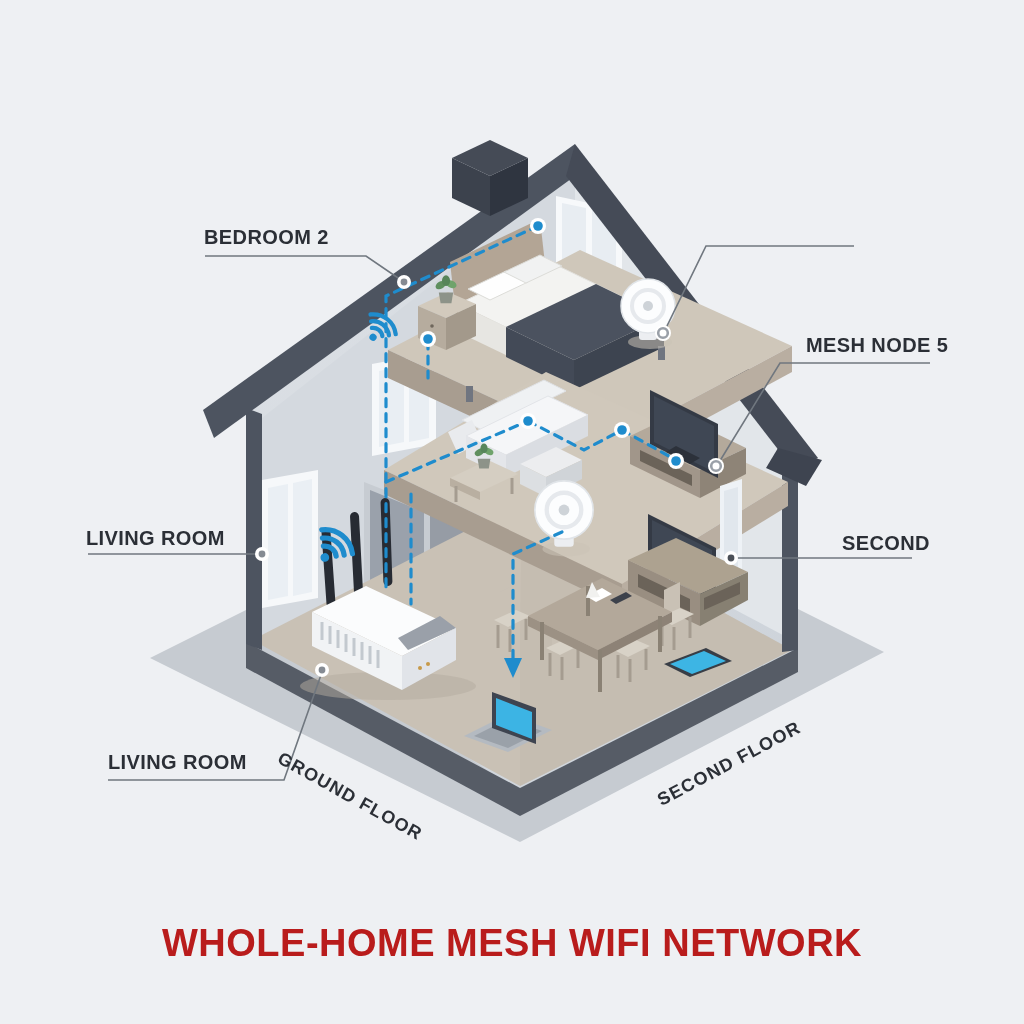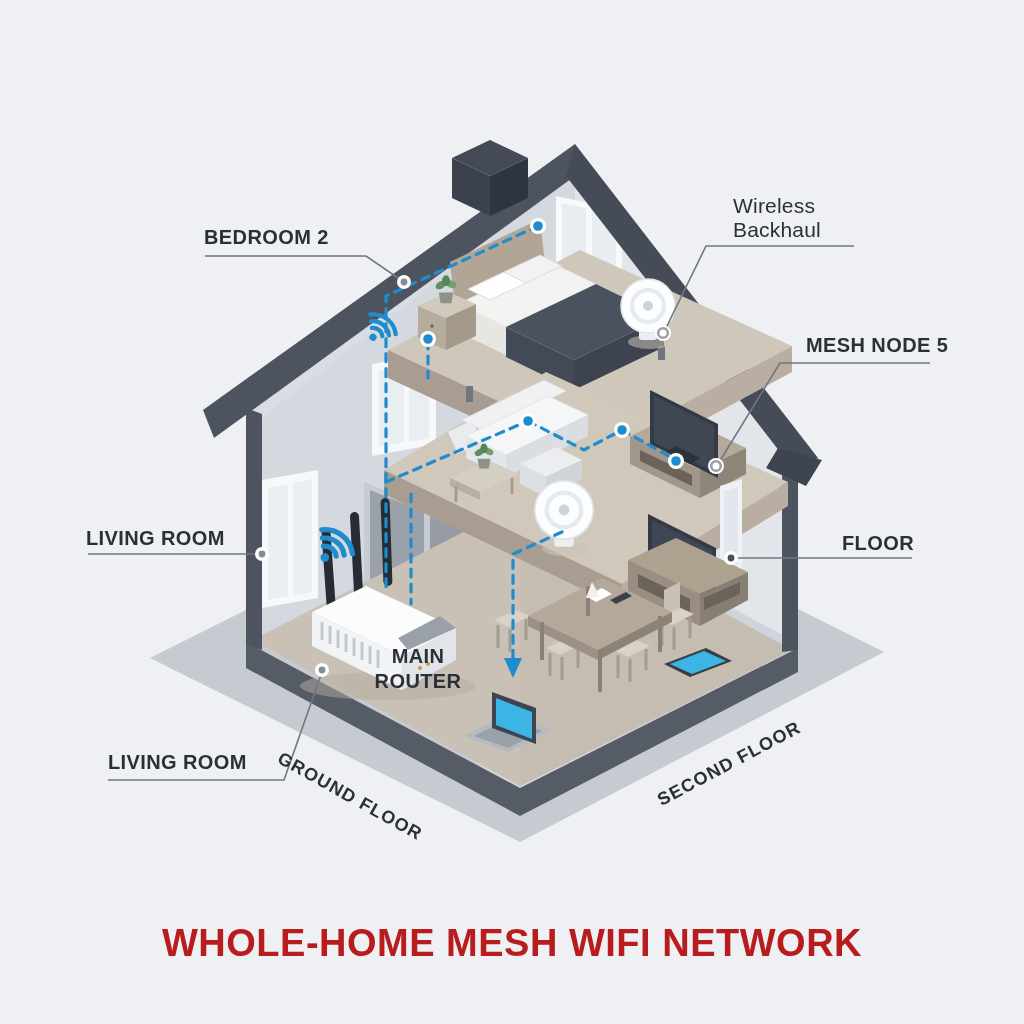--- a/index.html
+++ b/index.html
@@ -311,23 +311,21 @@
           <circle cx="663" cy="333" r="4.8" fill="none" stroke="#9aa0a8" stroke-width="2.6"></circle>
         </g>
     <g>
           <circle cx="716" cy="466" r="8" fill="#fff"></circle>
           <circle cx="716" cy="466" r="4.8" fill="none" stroke="#9aa0a8" stroke-width="2.6"></circle>
         </g>
   </g>
 </svg>
 
 <div class="lbl lbl-bedroom2">BEDROOM 2</div>
-<div class="lbl lbl-soft lbl-wrap lbl-backhaul">Wireless Backhaul</div>
 <div class="lbl lbl-meshnode1">MESH NODE 5</div>
 <div class="lbl lbl-livingroom-left">LIVING ROOM</div>
-<div class="lbl lbl-office">FLOOR</div>
-<div class="lbl lbl-mainrouter">MAIN ROUTER</div>
+<div class="lbl lbl-office">SECOND</div>
 <div class="lbl lbl-livingroom-bottom">LIVING ROOM</div>
 <div class="lbl lbl-groundfloor">GROUND FLOOR</div>
 <div class="lbl lbl-secondfloor">SECOND FLOOR</div>
 <div class="title">WHOLE-HOME MESH WIFI NETWORK</div>
 
 </div>
 
 </body></html>

